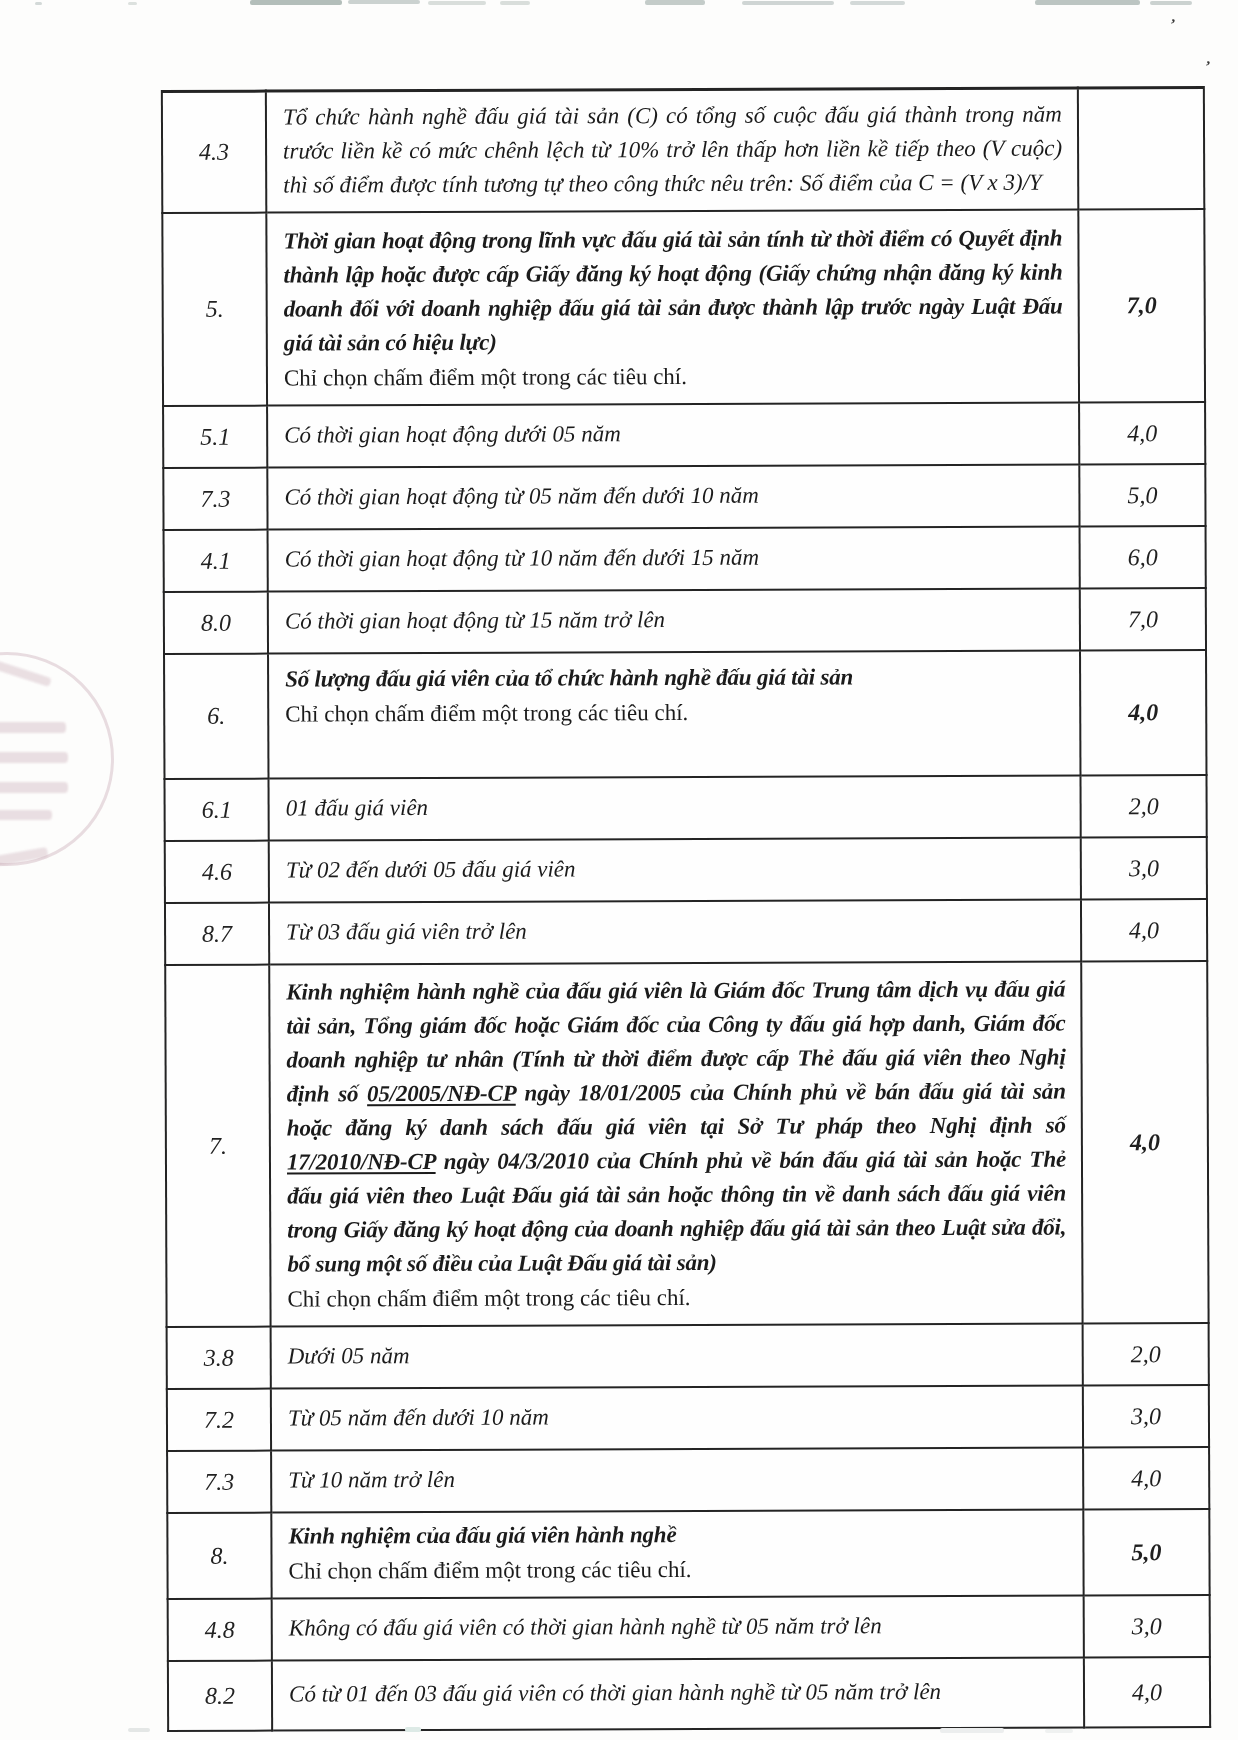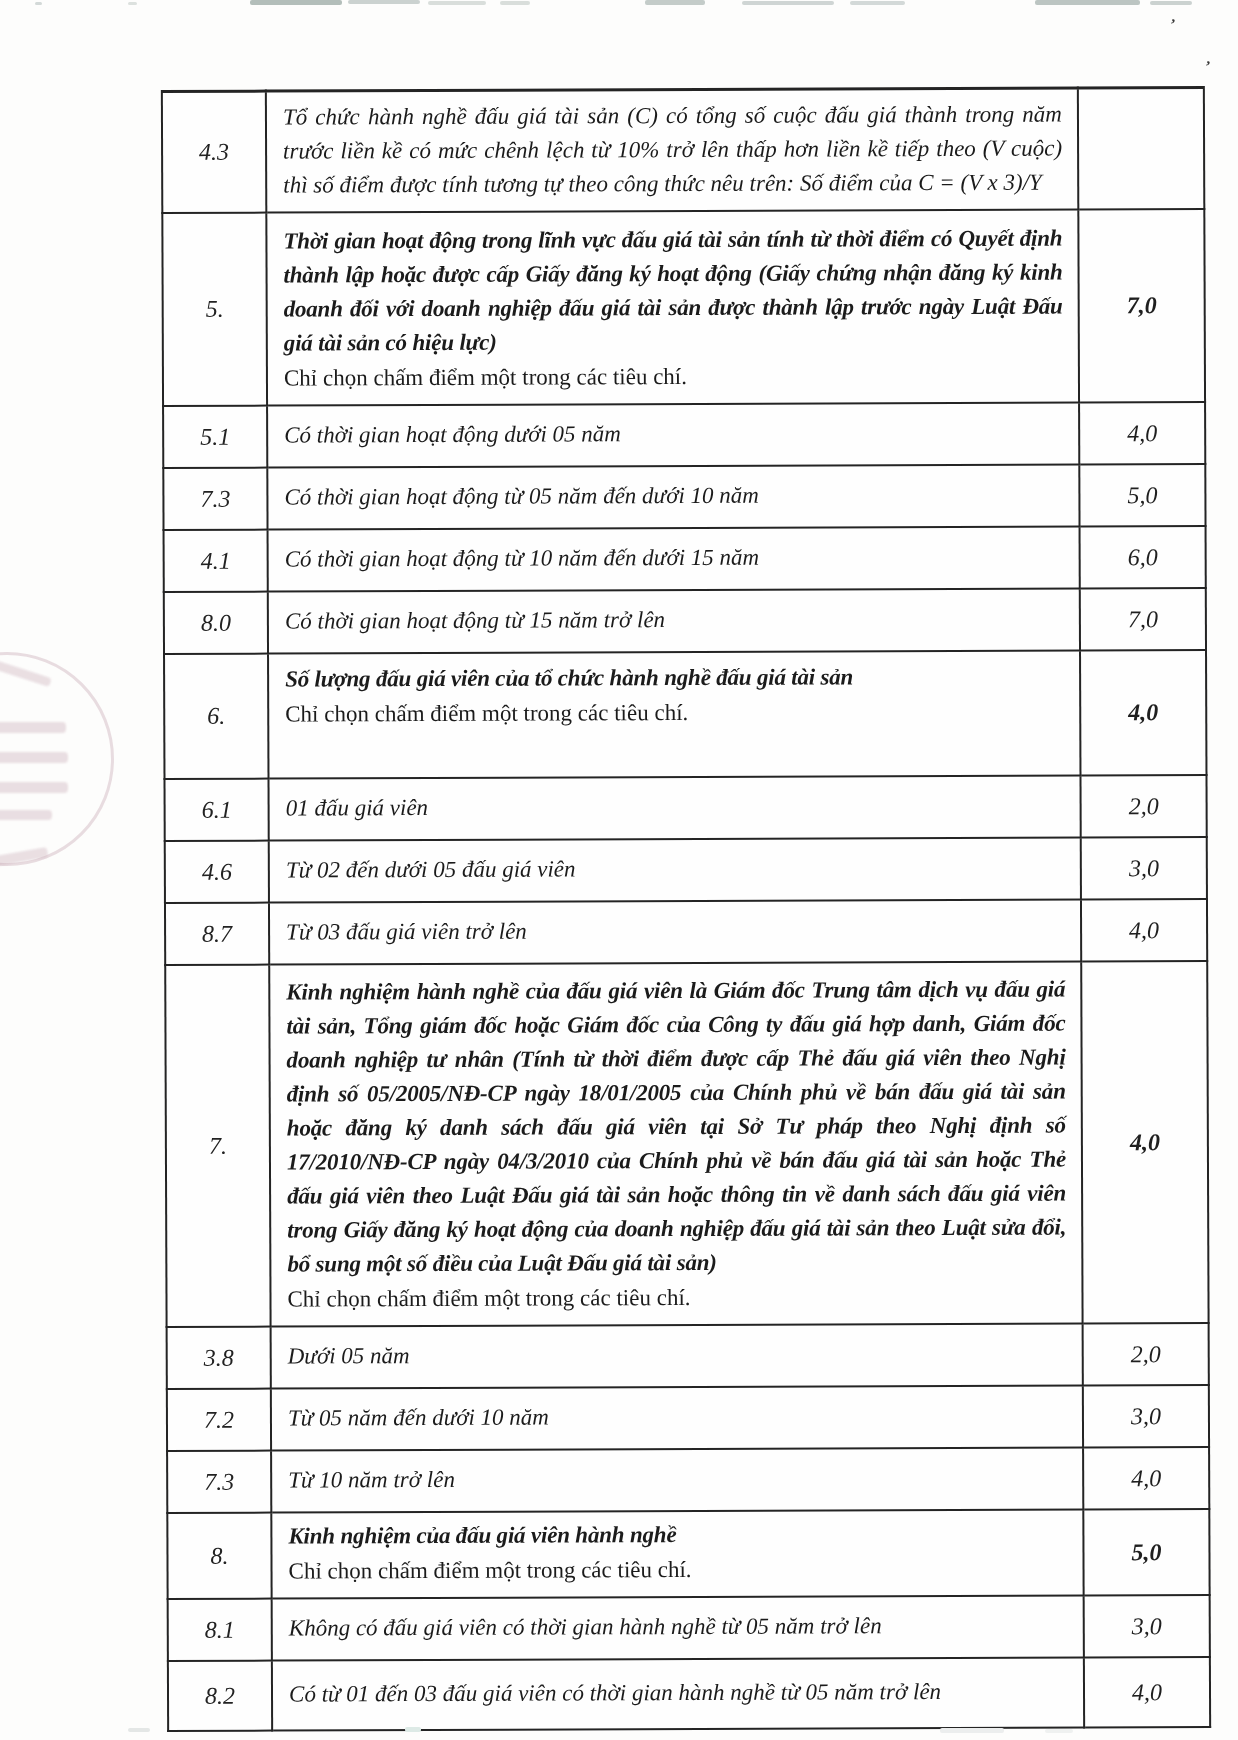--- a/index.html
+++ b/index.html
@@ -53,21 +53,21 @@
   }
   td.c-score.bold{font-weight:bold;}
   .crit{
     font-style:italic;
     font-size:23px;
     line-height:34px;
     text-align:justify;
     color:#1b1b1b;
   }
   .crit.bold{font-weight:bold;letter-spacing:-0.2px;}
-  .crit .u{text-underline-offset:3px;}
+  .crit .u{text-decoration:underline;text-underline-offset:3px;}
   .note{
     font-style:normal;
     font-size:23px;
     line-height:34px;
     color:#1b1b1b;
     margin-top:1px;
   }
   tr.sub td.c-num, tr.sub td.c-text{height:50px;}
   tr.sub td.c-text{vertical-align:middle;padding-top:4px;padding-bottom:6px;}
   tr[data-row-id="6."] td.c-text{padding-bottom:46px;}
@@ -223,21 +223,21 @@
         </tr>
         <tr data-row-id="8.">
           <td class="c-num">8.</td>
           <td class="c-text">
             <div class="crit bold"><span>Kinh nghiệm của đấu giá viên hành nghề</span></div>
             <div class="note">Chỉ chọn chấm điểm một trong các tiêu chí.</div>
           </td>
           <td class="c-score bold">5,0</td>
         </tr>
         <tr data-row-id="8.1" class="sub">
-          <td class="c-num">8.1</td>
+          <td class="c-num">4.8</td>
           <td class="c-text">
             <div class="crit"><span>Không có đấu giá viên có thời gian hành nghề từ 05 năm trở lên</span></div>
           </td>
           <td class="c-score">3,0</td>
         </tr>
         <tr data-row-id="8.2" class="sub">
           <td class="c-num">8.2</td>
           <td class="c-text">
             <div class="crit"><span>Có từ 01 đến 03 đấu giá viên có thời gian hành nghề từ 05 năm trở lên</span></div>
           </td>

